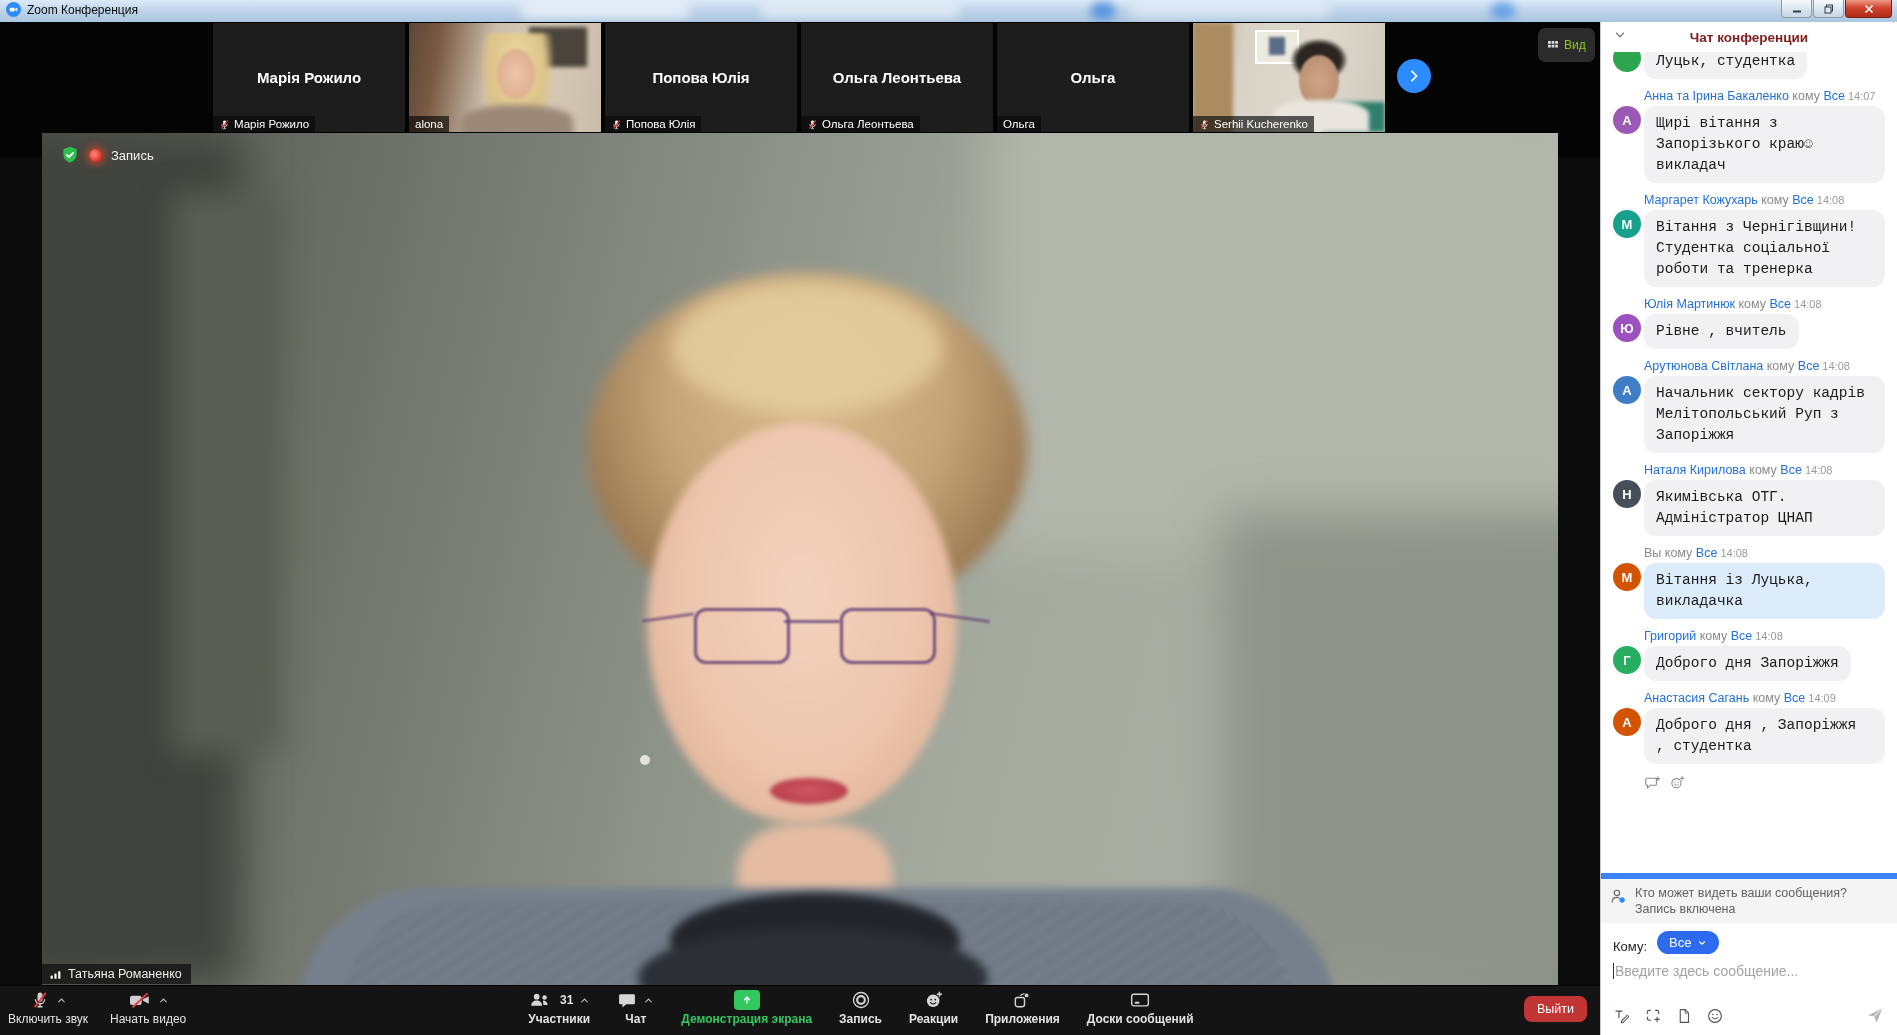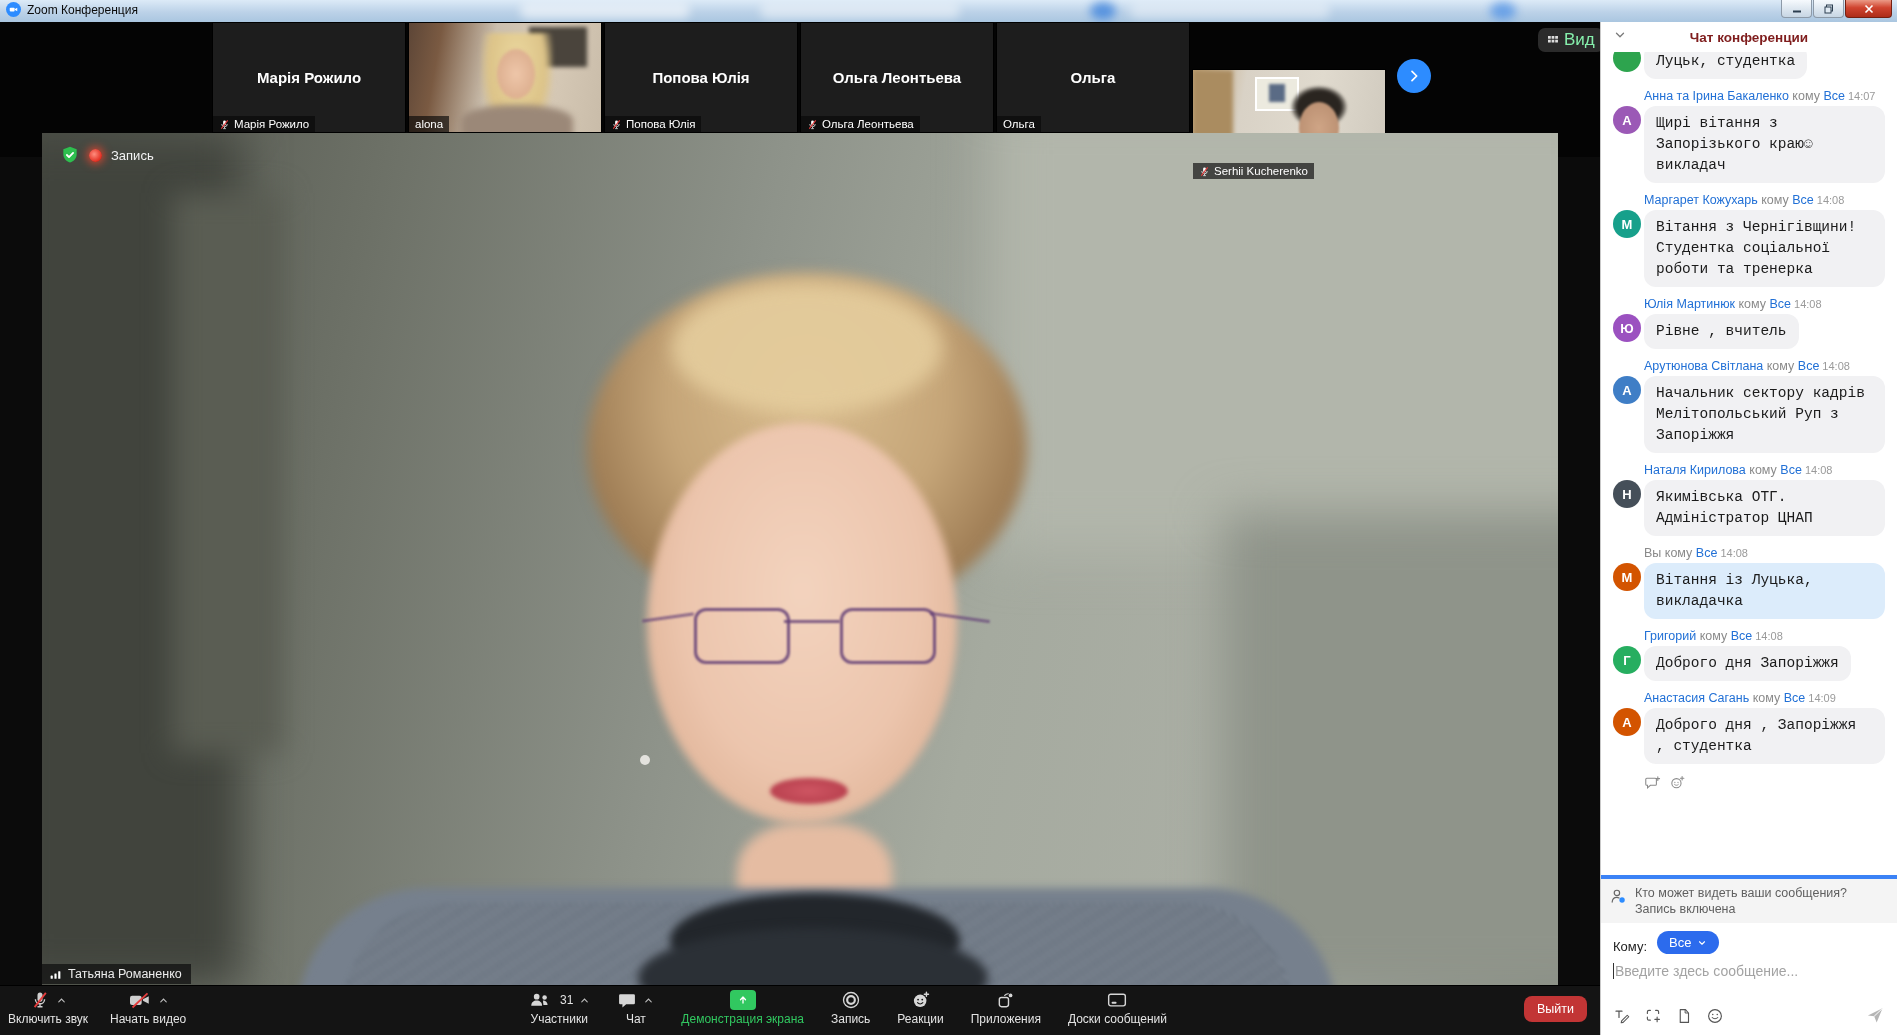--- a/index.html
+++ b/index.html
@@ -24,40 +24,40 @@
   
   .strip{position:absolute;top:0;left:0;width:100%;height:135px;background:#040404;}
   .tiles{position:absolute;left:212px;top:0;height:111px;display:flex;gap:2px;}
   .tile{position:relative;width:194px;height:111px;background:#1d1d1d;border:1px solid #000;box-sizing:border-box;overflow:hidden;}
   .tile-center{position:absolute;inset:0;display:flex;align-items:center;justify-content:center;color:#fff;font-size:15px;font-weight:600;}
   .tile-label{position:absolute;left:0;bottom:0;display:flex;align-items:center;gap:4px;background:rgba(8,8,8,.65);
     padding:2px 6px;color:#fff;font-size:11.5px;white-space:nowrap;z-index:4;}
   .blob{position:absolute;}
   .next-btn{position:absolute;left:1397px;top:37px;width:34px;height:34px;border-radius:50%;background:var(--accent);
     display:flex;align-items:center;justify-content:center;cursor:pointer;z-index:5;}
-  .view-btn{position:absolute;left:1538px;top:6px;height:24px;display:flex;align-items:center;gap:5px;
-    background:#2b2b2b;border-radius:7px;padding:0 9px;color:#86efac;font-size:17px;z-index:5;}
+  .view-btn{position:absolute;left:1538px;top:6px;height:34px;display:flex;align-items:center;gap:5px;
+    background:#2b2b2b;border-radius:7px;padding:0 9px;color:#84cc16;font-size:12px;z-index:5;}
 
   
   .main-video{position:absolute;left:42px;top:111px;width:1516px;height:853px;background:#7d8177;overflow:hidden;}
   .mv{position:absolute;}
   .rec{position:absolute;left:18px;top:12px;display:flex;align-items:center;gap:9px;z-index:6;}
   .rec-dot{width:13px;height:13px;border-radius:50%;background:radial-gradient(circle at 40% 40%,#ff8d7e,#e02c1f 70%);
     box-shadow:0 0 9px 2px rgba(255,70,45,.75);}
   .rec-label{color:#f2f2f2;font-size:13px;}
   .speaker{position:absolute;left:0;bottom:2px;display:flex;align-items:center;gap:6px;background:rgba(18,18,18,.78);
     padding:3px 9px 3px 7px;color:#ececec;font-size:12.5px;z-index:6;}
 
   
   .toolbar{position:absolute;left:0;bottom:0;width:1600px;height:49px;background:#141414;border-top:1px solid #000;z-index:7;}
   .tb-item{display:flex;flex-direction:column;align-items:center;justify-content:center;gap:1px;cursor:pointer;}
   .tb-item .icon-row{display:flex;align-items:center;gap:6px;height:22px;}
   .tb-lbl{font-size:12px;color:#e3e3e3;white-space:nowrap;}
   .tb-left-group{position:absolute;left:8px;top:3px;display:flex;gap:22px;}
-  .tb-center{position:absolute;left:528px;top:3px;display:flex;gap:27px;align-items:flex-start;}
+  .tb-center{position:absolute;left:528px;top:3px;display:flex;gap:27px;align-items:flex-start;font-weight:bold;}
   .count{color:#e3e3e3;font-size:12px;margin-left:2px;}
   .share-box{width:26px;height:20px;border-radius:4px;background:var(--share);display:flex;align-items:center;justify-content:center;}
   .share-lbl{color:var(--share);}
   .leave-btn{position:absolute;right:13px;top:10px;background:var(--leave);color:#fff;font-size:12.5px;
     padding:6px 13px;border-radius:8px;cursor:pointer;}
 
   
   .chat{position:absolute;top:22px;left:1600px;width:297px;height:1013px;background:#fff;border-left:1px solid #c9c9c9;
     box-sizing:border-box;display:flex;flex-direction:column;}
   .chat-head{position:relative;height:30px;flex:0 0 auto;display:flex;align-items:center;justify-content:center;}
@@ -71,21 +71,21 @@
   .to-all{color:var(--sender);}
   .mtime{color:#9a9a9a;font-size:11px;margin-left:3px;}
   .msg-row{display:flex;align-items:flex-start;gap:3px;}
   .avatar{width:28px;height:28px;border-radius:50%;flex:0 0 auto;display:flex;align-items:center;justify-content:center;
     color:#fff;font-size:13px;font-weight:700;}
   .bubble{background:var(--bubble);border-radius:12px;padding:7px 12px;font-size:14.5px;line-height:1.45;color:#1b1b1b;
     max-width:217px;white-space:pre-line;font-family:Liberation Mono, monospace;}
   .bubble.self{background:var(--bubble-self);}
   .partial{margin-top:-8px;}
   .hover-actions{display:flex;gap:8px;margin-left:31px;margin-top:2px;color:#8a8a8a;}
-  .notice{flex:0 0 auto;background:#f4f4f4;border-top:4px solid #3b82f6;display:flex;gap:7px;align-items:flex-start;
+  .notice{flex:0 0 auto;background:#f4f4f4;border-top:6px solid #3b82f6;display:flex;gap:7px;align-items:flex-start;
     padding:6px 10px 6px 8px;color:#5f5f5f;font-size:12.5px;line-height:1.3;}
   .compose{flex:0 0 112px;position:relative;padding:8px 12px 0 12px;box-sizing:border-box;}
   .to-row{display:flex;align-items:flex-end;gap:10px;}
   .to-lbl{font-size:13px;color:#222;}
   .to-pill{background:var(--compose-blue);color:#fff;font-size:13px;display:flex;align-items:center;gap:6px;
     padding:4px 12px;border-radius:14px;cursor:pointer;}
   .input-line{margin-top:9px;display:flex;align-items:center;}
   .caret{width:1px;height:16px;background:#333;margin-right:1px;}
   .ph{color:#a3a3a3;font-size:14px;}
   .compose-icons{position:absolute;left:12px;bottom:10px;display:flex;gap:13px;color:#555;}
@@ -183,21 +183,21 @@
           </div>
         </div>
 
         <div class="tile">
           <div class="tile-center">Ольга</div>
           <div class="tile-label">
               <span>Ольга</span>
             </div>
         </div>
 
-        <div class="tile" style="background:linear-gradient(100deg,#c0a276 0%,#d9d2c6 26%,#e0dace 62%,#cfc9bd 100%);margin-top:47px;">
+        <div class="tile" style="background:linear-gradient(100deg,#c0a276 0%,#d9d2c6 26%,#e0dace 62%,#cfc9bd 100%);">
           <div class="blob" style="left:0;top:0;width:40px;height:111px;background:#aa8c60;filter:blur(2px);"></div>
           <div class="blob" style="left:62px;top:7px;width:44px;height:34px;background:#eceadf;border:2px solid #fff;box-sizing:border-box;filter:blur(.5px);"></div>
           <div class="blob" style="left:76px;top:14px;width:16px;height:18px;background:#5a6b85;filter:blur(1.5px);"></div>
           <div class="blob" style="right:0;bottom:0;width:62px;height:30px;background:#2f7d6b;filter:blur(2px);"></div>
           <div class="blob" style="left:98px;top:16px;width:56px;height:42px;background:radial-gradient(#2a2520,#2a2520 55%,transparent 75%);filter:blur(1.5px);border-radius:50%;"></div>
           <div class="blob" style="left:106px;top:32px;width:40px;height:52px;background:radial-gradient(#cfa586,#bd9274 70%,transparent);filter:blur(1px);border-radius:50%;"></div>
           <div class="blob" style="left:80px;bottom:0;width:96px;height:32px;background:#e9e6df;filter:blur(2px);border-radius:45% 45% 0 0;"></div>
           <div class="tile-label">
             <svg width="11" height="11" viewBox="0 0 24 24">
                 <path d="M12 3a3 3 0 0 1 3 3v5a3 3 0 0 1-6 0V6a3 3 0 0 1 3-3z" fill="#fff"></path>

